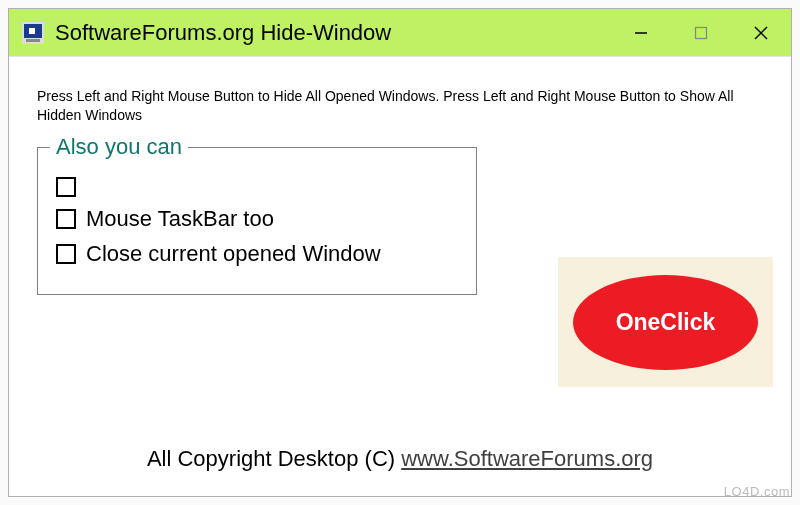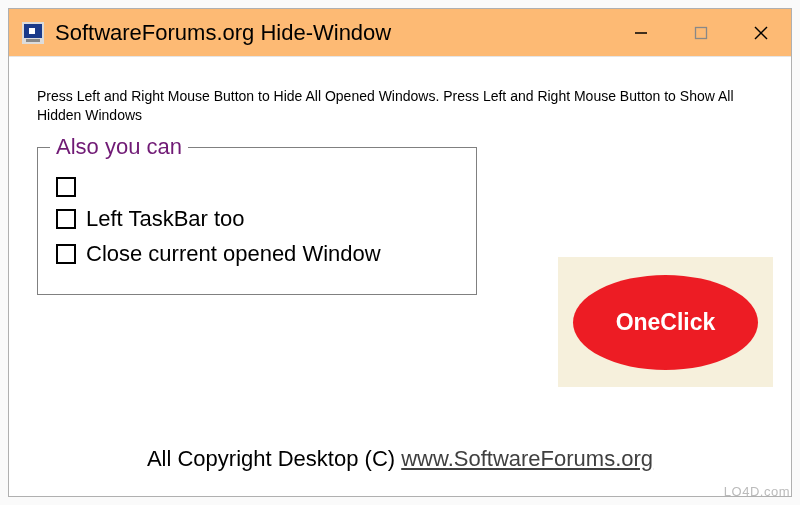--- a/index.html
+++ b/index.html
@@ -20,21 +20,21 @@
       top: 8px;
       width: 784px;
       height: 489px;
       background: #ffffff;
       border: 1px solid #b0b0b0;
     }
     .titlebar {
       height: 48px;
       display: flex;
       align-items: center;
-      background: #fdba74;
+      background: #bef264;
       border-bottom: 1px solid #e5e5e5;
     }
     .titlebar-icon {
       width: 24px;
       height: 24px;
       margin-left: 12px;
       margin-right: 10px;
       display: flex;
       align-items: center;
       justify-content: center;
@@ -76,21 +76,21 @@
       padding: 20px 18px 18px 18px;
       margin-top: 8px;
     }
     .legend {
       position: absolute;
       top: -14px;
       left: 12px;
       background: #ffffff;
       padding: 0 6px;
       font-size: 22px;
-      color: #701a75;
+      color: #0f766e;
       font-family: Verdana, Tahoma, sans-serif;
     }
     .checkbox-row {
       display: flex;
       align-items: center;
       margin: 9px 0;
     }
     .checkbox {
       width: 20px;
       height: 20px;
@@ -197,21 +197,21 @@
 
     <div class="fieldset">
       <div class="legend">Also you can</div>
 
       <div class="checkbox-row">
         <div class="checkbox"></div>
       </div>
 
       <div class="checkbox-row">
         <div class="checkbox"></div>
-        <span class="checkbox-label">Left TaskBar too</span>
+        <span class="checkbox-label">Mouse TaskBar too</span>
       </div>
 
       <div class="checkbox-row">
         <div class="checkbox"></div>
         <span class="checkbox-label">Close current opened Window</span>
       </div>
     </div>
 
     <div class="oneclick-box">
       <div class="oneclick-ellipse">

